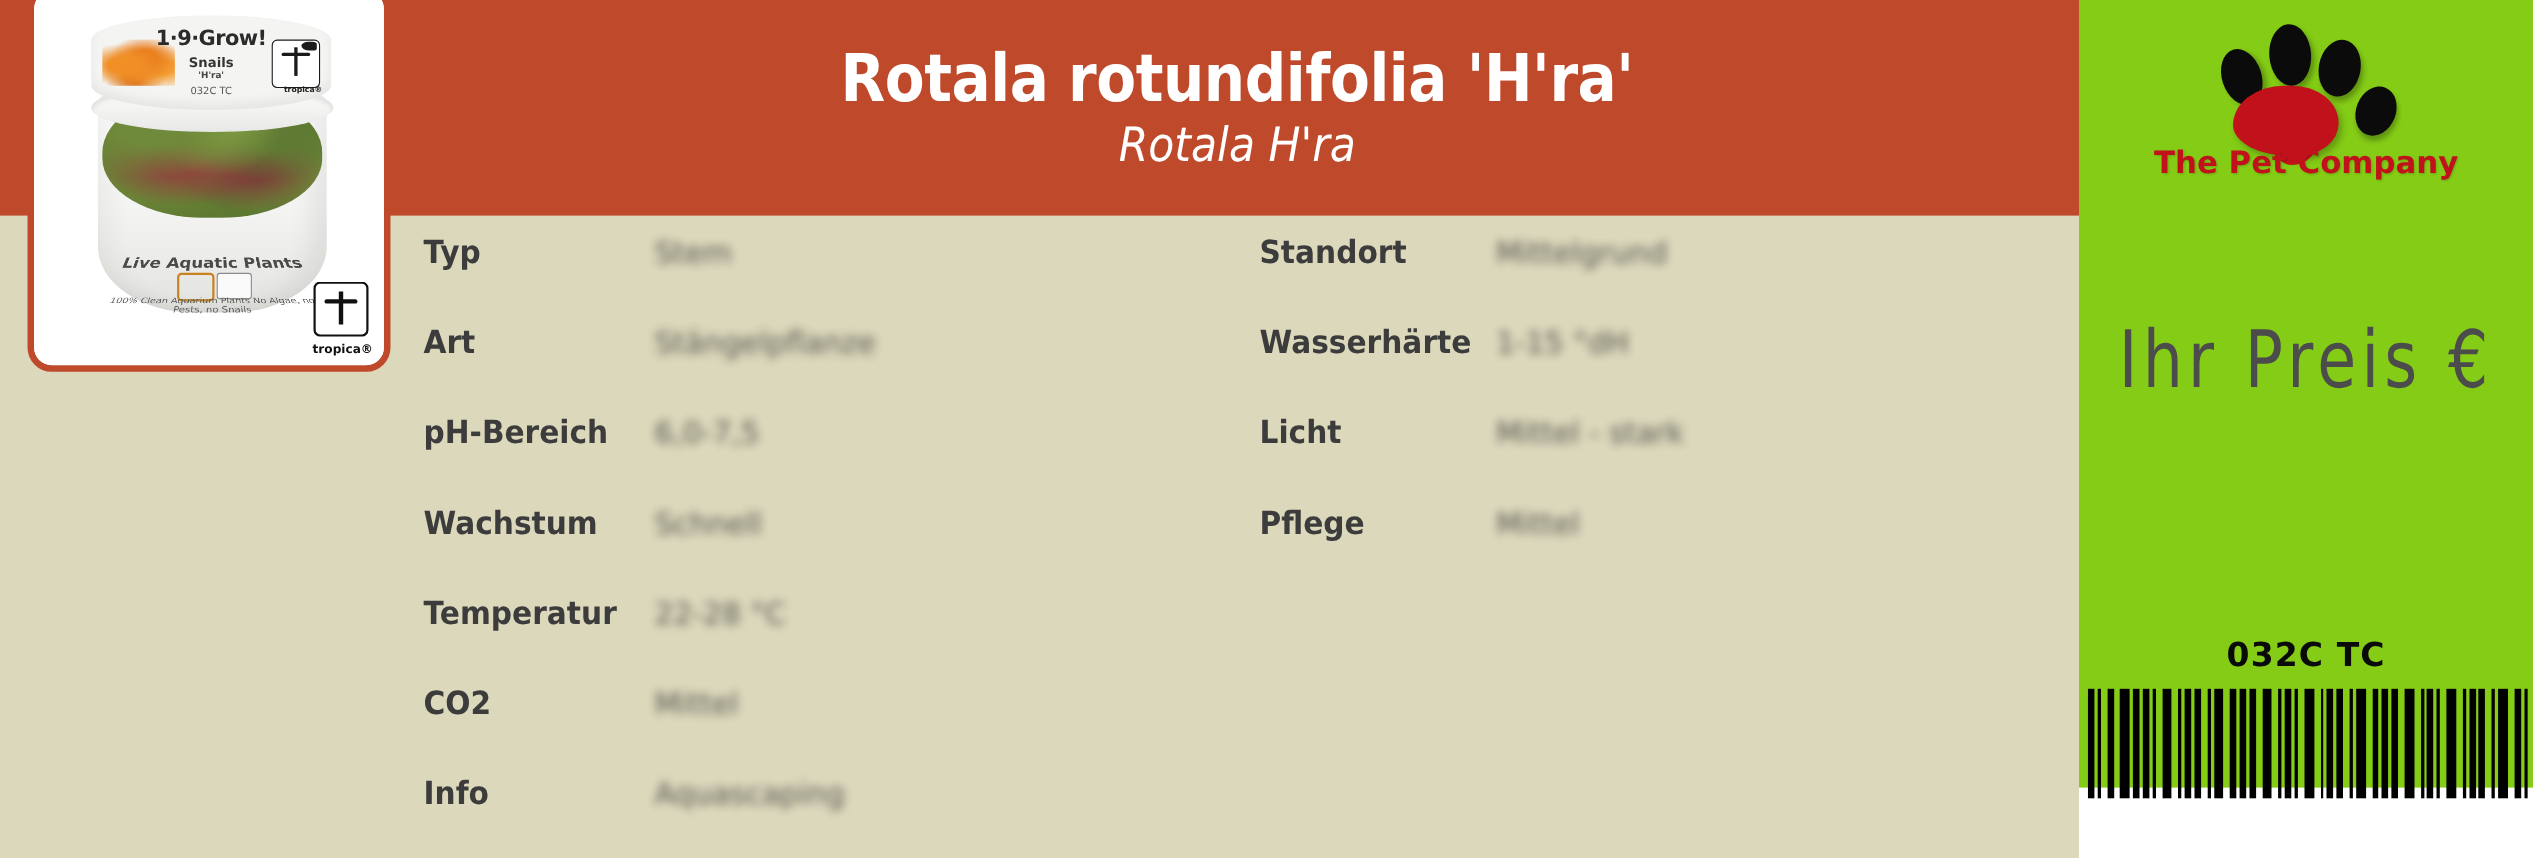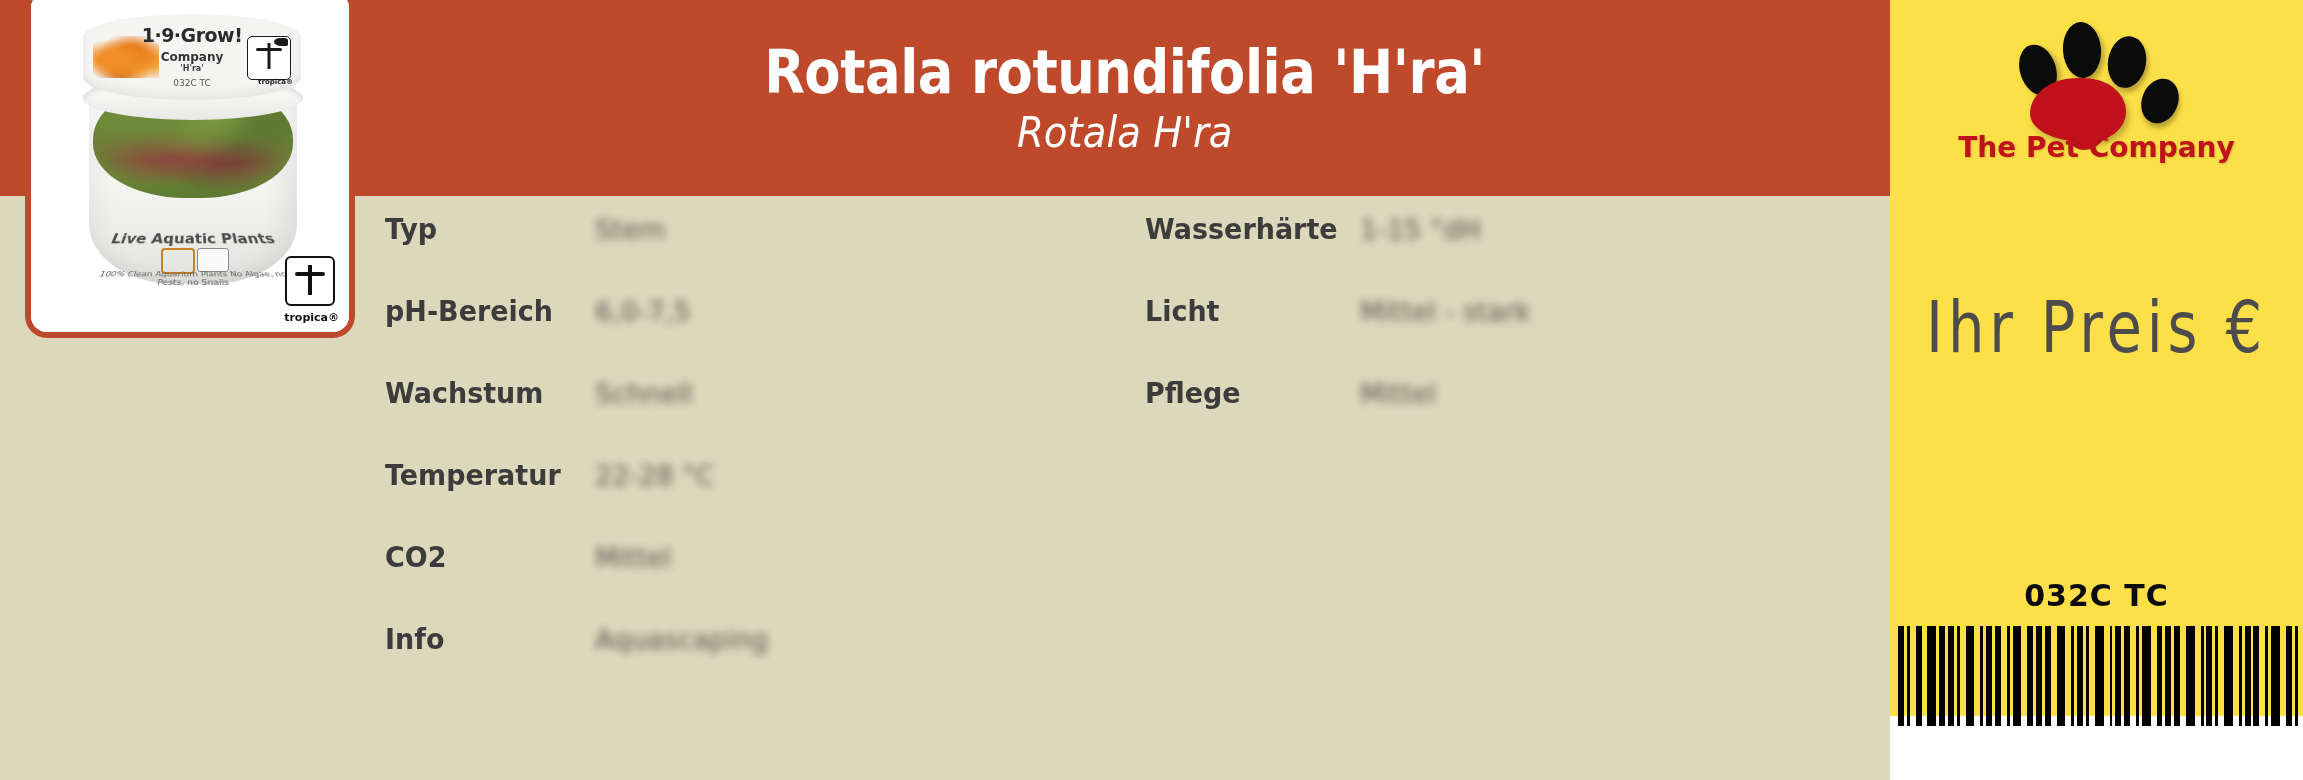--- a/index.html
+++ b/index.html
@@ -281,21 +281,21 @@
     white-space: nowrap;
     filter: blur(4.2px);
     opacity: .92;
   }
 
   
   .right-panel {
     position:absolute;
     left: 1890px; top: 0;
     width: 413px; height: 716px;
-    background:#fde047;
+    background:#84cc16;
   }
 
   .logo-wrap {
     position:absolute;
     left:0; right:0; top:10px;
     height: 200px;
   }
   .paw {
     position:absolute;
     left: 50%;
@@ -403,21 +403,21 @@
           <div class="cup-body"></div>
           <div class="plant-mass"></div>
           <div class="cup-rim"></div>
 
           <div class="cup-label-top">
             <div class="lbl-sprig"></div>
             <div class="lbl-tropica-box"></div>
             <div class="lbl-tropica-cap"></div>
             <div class="lbl-tropica-txt">tropica®</div>
             <div class="lbl-grow">1·9·Grow!</div>
-            <div class="lbl-rotala">Company</div>
+            <div class="lbl-rotala">Snails</div>
             <div class="lbl-cultivar">'H'ra'</div>
             <div class="lbl-code">032C TC</div>
           </div>
 
           <div class="cup-label-bot">
             <div class="lbl-live">Live Aquatic Plants</div>
             <div class="lbl-badge-a"></div>
             <div class="lbl-badge-b"></div>
             <div class="lbl-clean">100% Clean Aquarium Plants
 No Algae, no Pests, no Snails</div>
@@ -431,20 +431,24 @@
 
     <div class="spec-grid">
       <div class="spec-cols">
         <div class="spec-col">
 
           <div class="spec-row">
             <span class="spec-label">Typ</span>
             <span class="spec-value">Stem</span>
           </div>
 
+          <div class="spec-row">
+            <span class="spec-label">Art</span>
+            <span class="spec-value">Stängelpflanze</span>
+          </div>
 
           <div class="spec-row">
             <span class="spec-label">pH-Bereich</span>
             <span class="spec-value">6,0-7,5</span>
           </div>
 
           <div class="spec-row">
             <span class="spec-label">Wachstum</span>
             <span class="spec-value">Schnell</span>
           </div>
@@ -462,20 +466,24 @@
           <div class="spec-row">
             <span class="spec-label">Info</span>
             <span class="spec-value">Aquascaping</span>
           </div>
 
         </div>
 
         <div class="spec-col right">
 
 
+          <div class="spec-row">
+            <span class="spec-label">Standort</span>
+            <span class="spec-value">Mittelgrund</span>
+          </div>
 
 
           <div class="spec-row">
             <span class="spec-label">Wasserhärte</span>
             <span class="spec-value">1-15 °dH</span>
           </div>
 
           <div class="spec-row">
             <span class="spec-label">Licht</span>
             <span class="spec-value">Mittel - stark</span>

